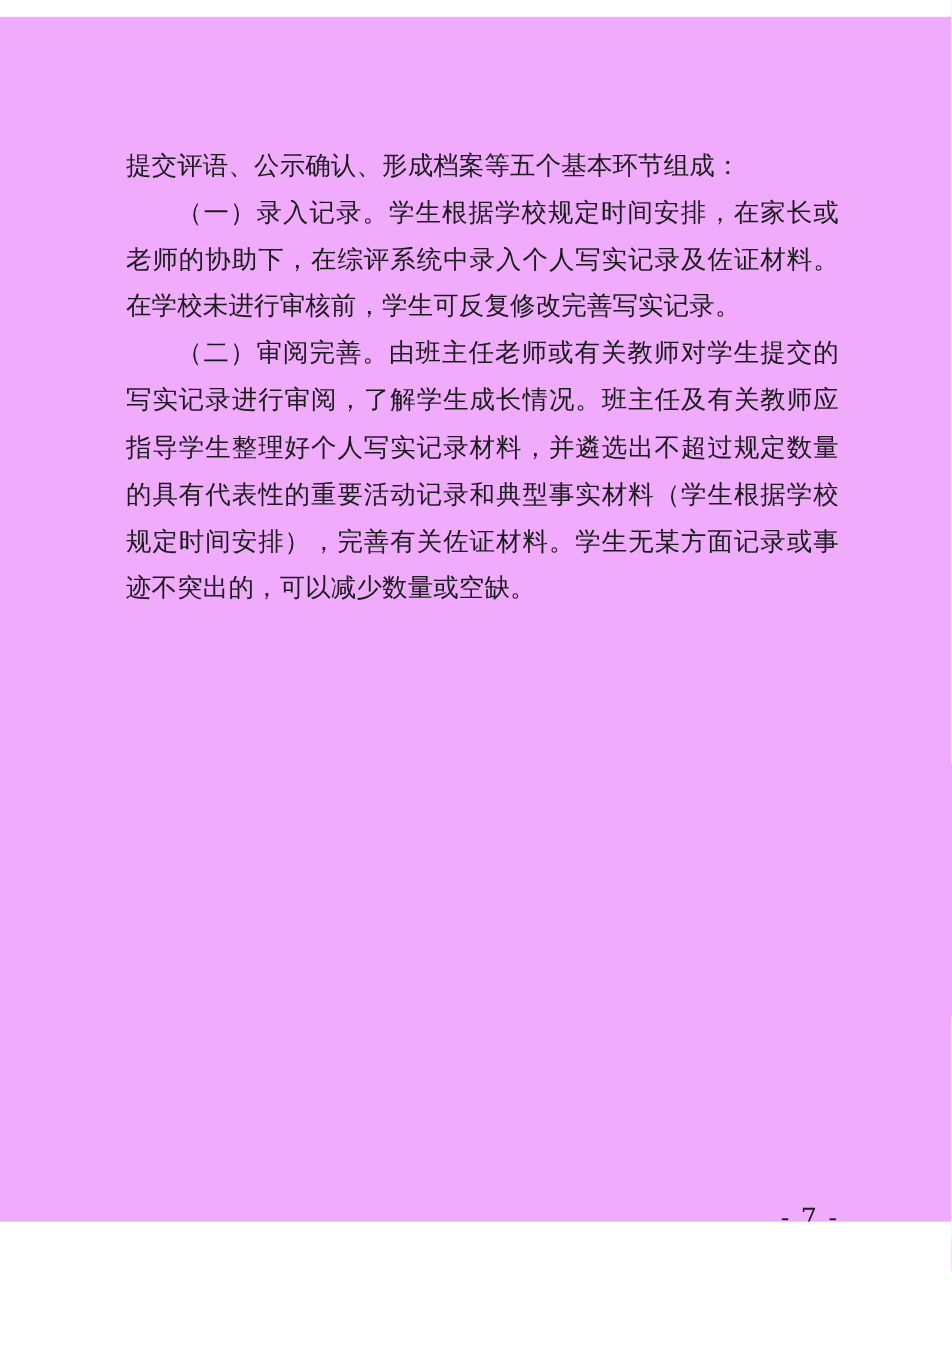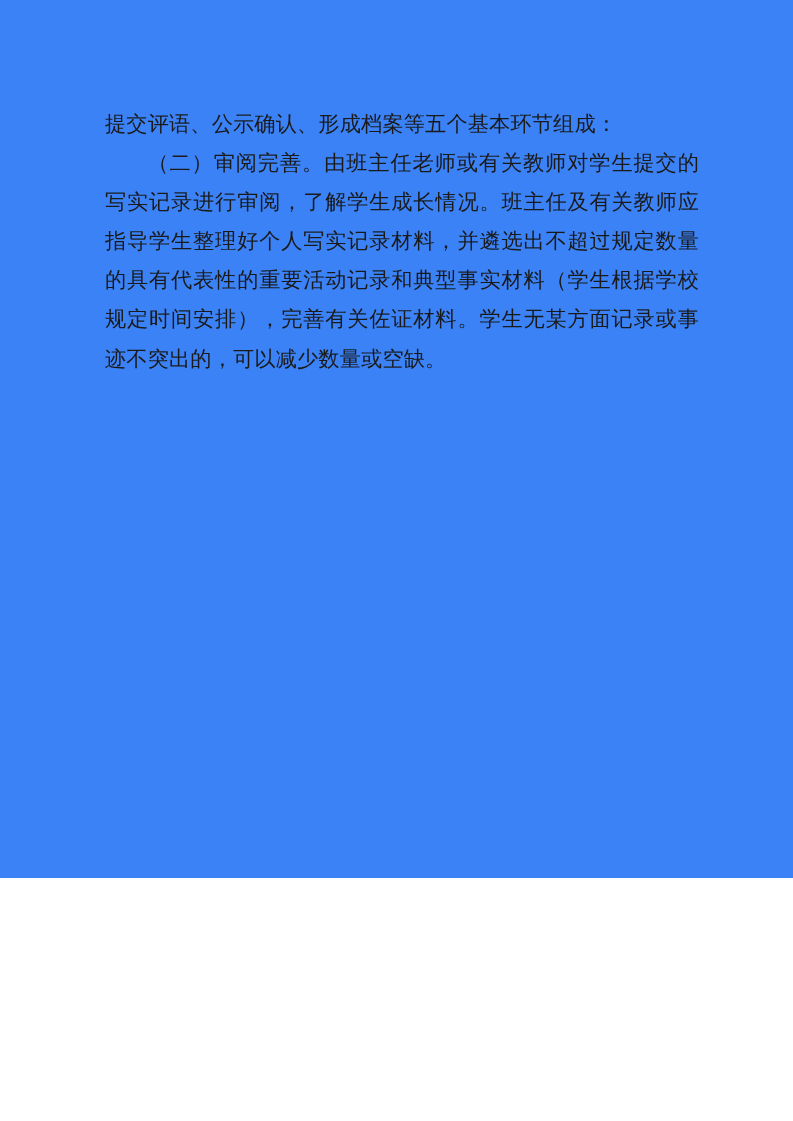--- a/index.html
+++ b/index.html
@@ -5,23 +5,23 @@
 <style>
   html, body {
     margin: 0;
     padding: 0;
     background: #ffffff;
   }
 
   .page {
     position: relative;
     width: 793px;
-    height: 878px;
-    background: #3b82f6;
-    margin: 0 auto;
+    height: 1004px;
+    background: #f0abfc;
+    margin: 14px auto;
     overflow: hidden;
     box-sizing: border-box;
   }
 
   .text-block {
     position: absolute;
     left: 105px;
     top: 104px;
     width: 594px;
   }
@@ -65,20 +65,21 @@
 </style>
 </head>
 <body>
 
 <div class="page">
 
   <div class="text-block">
 
     <p class="doc-para">提交评语、公示确认、形成档案等五个基本环节组成：</p>
 
+    <p class="doc-para indent">（一）录入记录。学生根据学校规定时间安排，在家长或老师的协助下，在综评系统中录入个人写实记录及佐证材料。在学校未进行审核前，学生可反复修改完善写实记录。</p>
 
     <p class="doc-para indent">（二）审阅完善。由班主任老师或有关教师对学生提交的写实记录进行审阅，了解学生成长情况。班主任及有关教师应指导学生整理好个人写实记录材料，并遴选出不超过规定数量的具有代表性的重要活动记录和典型事实材料（学生根据学校规定时间安排），完善有关佐证材料。学生无某方面记录或事迹不突出的，可以减少数量或空缺。</p>
 
 
 
 
   </div>
 
   <div class="page-number">- 7 -</div>
 

